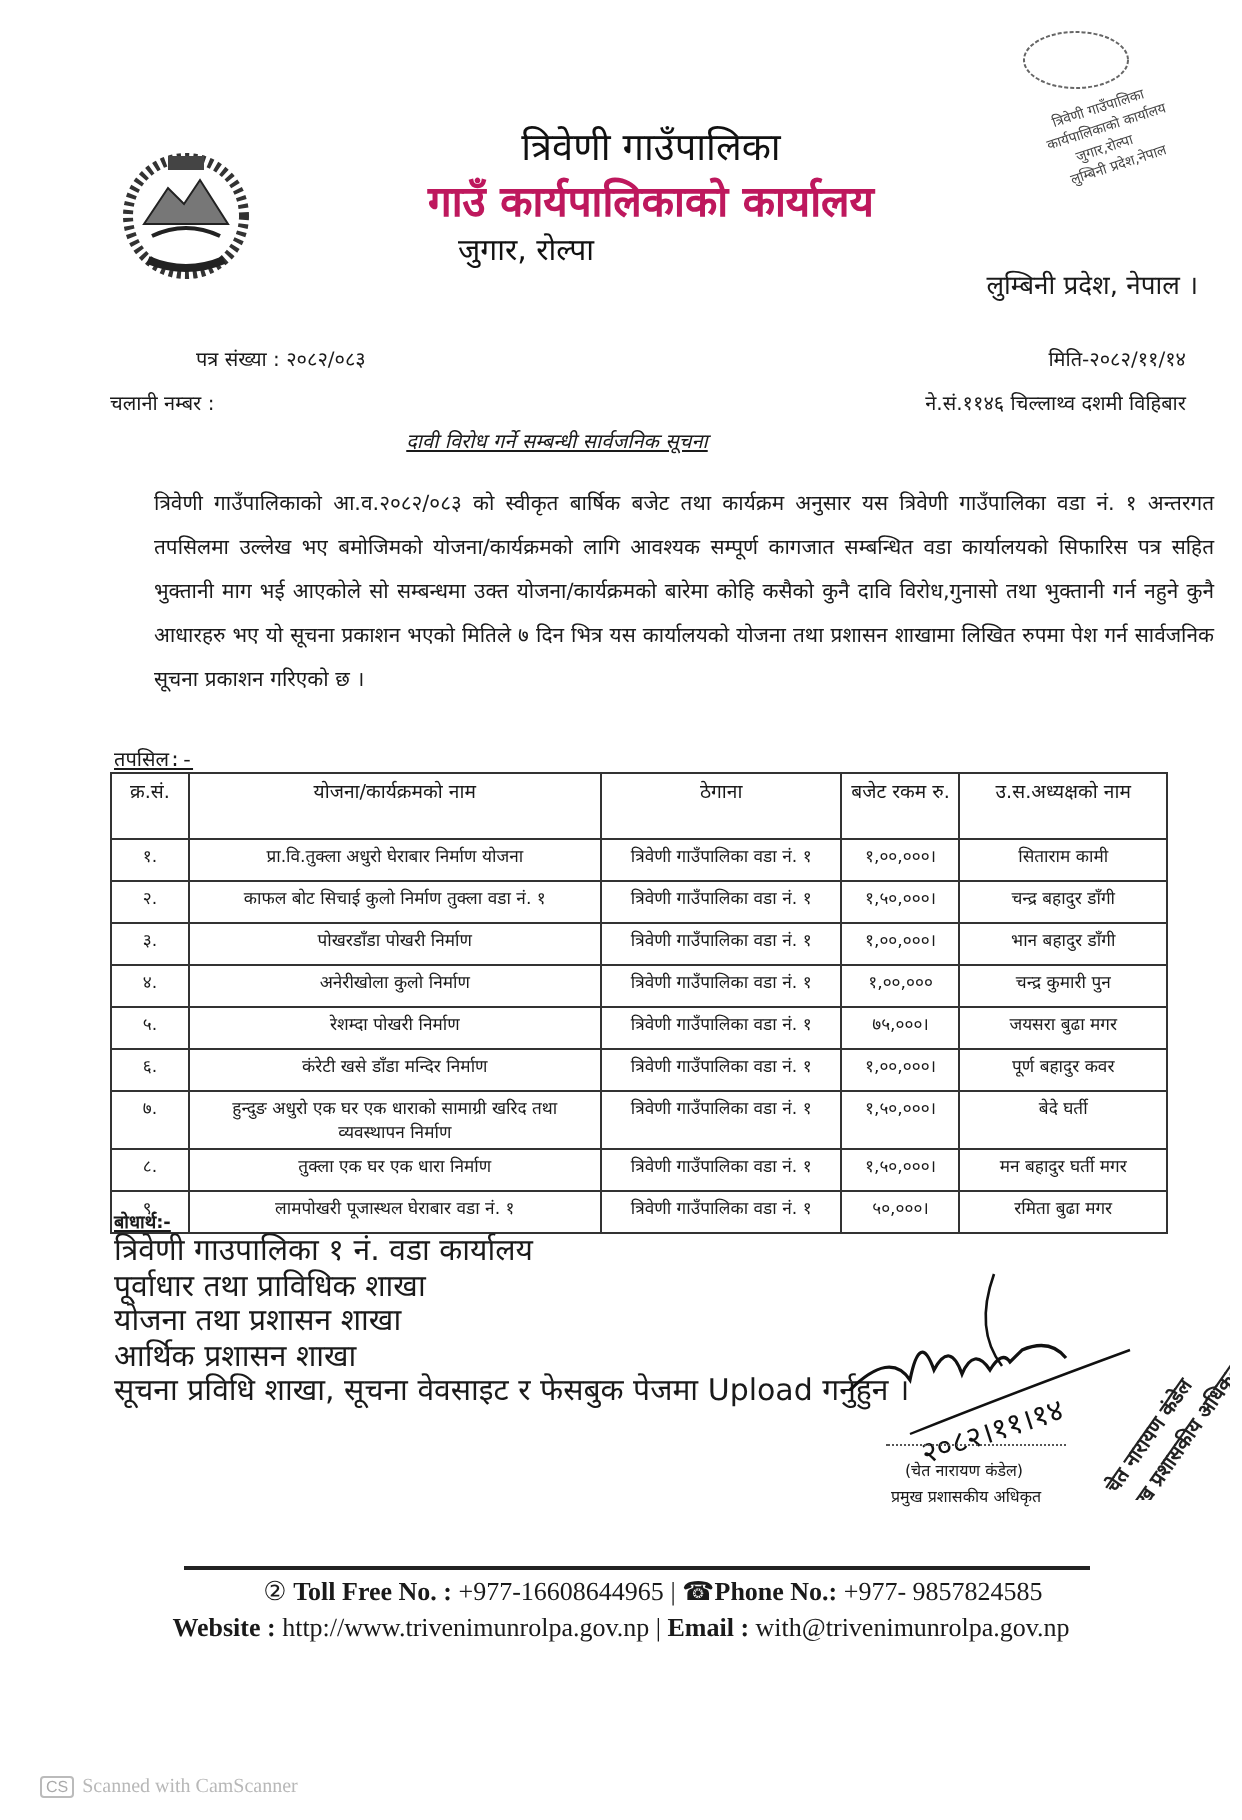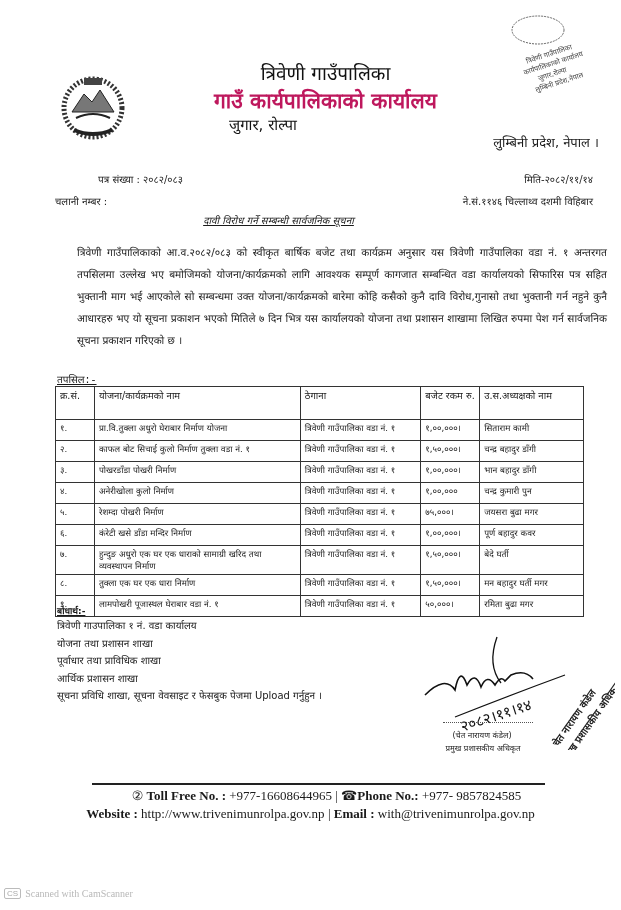--- a/index.html
+++ b/index.html
@@ -22,42 +22,42 @@
   .dispatch-no { left:55px; top:194px; }
   .date { right:28px; top:172px; }
   .nepal-samvat { right:28px; top:194px; }
   .subject { left:0; width:557px; top:213px; text-align:center; font-family:"DejaVu Sans", sans-serif; font-size:10px; font-style:italic; text-decoration:underline; }
 
   .body-text { left:57px; top:241px; width:530px; font-family:"DejaVu Sans", sans-serif; font-size:10.4px; line-height:22px; text-align:justify;margin-left:20px; }
 
   .annex-label { left:57px; top:372px; font-family:Liberation Mono, monospace; font-size:10px; text-decoration:underline; }
 
   table.schedule { position:absolute; left:55px; top:386px; width:529px; border-collapse:collapse; font-family:"DejaVu Sans", sans-serif; font-size:8.6px; }
-  table.schedule th, table.schedule td { border:1px solid #333; padding:2px 4px; text-align:left; vertical-align:top; font-weight:normal; }
+  table.schedule th, table.schedule td { border:1px solid #333; padding:2px 4px; text-align:center; vertical-align:top; font-weight:normal; }
   table.schedule th { height:28px; font-size:9.6px; }
   table.schedule td { height:16px; }
   .c1 { width:30px; } .c2 { width:198px; } .c3 { width:112px; } .c4 { width:50px; } .c5 { width:95px; }
   .budget-head { text-align:justify; }
 
   .cc-label { left:57px; top:604px; font-family:"DejaVu Sans", sans-serif; font-size:9px; font-weight:bold; text-decoration:underline; }
-  .cc-list { left:57px; top:617px; margin:0; padding:0; list-style:none; font-family:"DejaVu Sans", sans-serif; font-size:10px; }
+  .cc-list { left:57px; top:617px; margin:0; padding:0; list-style:none; font-family:"DejaVu Sans", sans-serif; font-size:15px; }
   .cc-list li { height:17.5px; line-height:17.5px; }
 
   .signature { left:415px; top:635px; width:200px; height:115px; }
   .signer-name { left:432px; top:729px; width:100px; text-align:center; font-family:"DejaVu Sans", sans-serif; font-size:8px; }
   .signer-title { left:428px; top:742px; width:110px; text-align:center; font-family:"DejaVu Sans", sans-serif; font-size:8px; }
   .sig-dots { left:443px; top:722px; width:90px; border-top:1px dotted #555; }
 
   .footer-rule { left:92px; top:783px; width:453px; border-top:2px solid #222; }
   .footer-line1 { left:16px; width:621px; top:788px; text-align:center; font-family:"Liberation Serif", serif; font-size:13px; }
   .footer-line2 { left:0; width:621px; top:806px; text-align:center; font-family:"Liberation Serif", serif; font-size:13px; }
   .b { font-weight:bold; }
 
   .watermark { left:4px; top:888px; font-family:"Liberation Serif", serif; font-size:10px; color:#b8b8b8; display:flex; align-items:center; gap:4px; }
-  .cs-box { border:1px solid #bbb; border-radius:2px; font-family:"Liberation Sans", sans-serif; font-size:8px; padding:0 2px; color:#aaa; }
+  .cs-box { border:1px solid #bbb; border-radius:2px; font-family:"Liberation Sans", sans-serif; font-size:8px; padding:0 2px; color:#aaa;margin-left:16px; }
 </style>
 </head>
 <body>
 
 <svg class="abs logo" viewBox="0 0 70 70">
   <circle cx="35" cy="36" r="29" fill="none" stroke="#333" stroke-width="5" stroke-dasharray="2 2"></circle>
   <path d="M14 40 L26 22 L34 30 L42 18 L56 40 Z" fill="#777" stroke="#222" stroke-width="1"></path>
   <path d="M18 46 Q35 38 52 46" fill="none" stroke="#222" stroke-width="2"></path>
   <path d="M16 58 Q35 66 54 58" fill="none" stroke="#222" stroke-width="4"></path>
   <rect x="26" y="6" width="18" height="7" fill="#444"></rect>
@@ -163,22 +163,22 @@
       <td>त्रिवेणी गाउँपालिका वडा नं. १</td>
       <td>५०,०००।</td>
       <td>रमिता बुढा मगर</td>
     </tr>
   </tbody>
 </table>
 
 <div class="abs cc-label">बोधार्थ:-</div>
 <ul class="abs cc-list">
   <li>त्रिवेणी गाउपालिका १ नं. वडा कार्यालय</li>
+  <li>पूर्वाधार तथा प्राविधिक शाखा</li>
   <li>योजना तथा प्रशासन शाखा</li>
-  <li>पूर्वाधार तथा प्राविधिक शाखा</li>
   <li>आर्थिक प्रशासन शाखा</li>
   <li>सूचना प्रविधि शाखा, सूचना वेवसाइट र फेसबुक पेजमा Upload गर्नुहुन ।</li>
 </ul>
 
 <svg class="abs signature" viewBox="0 0 200 115">
   <path d="M10 60 Q30 40 40 55 Q45 30 52 50 Q60 35 66 52 Q72 38 80 50 Q86 40 90 46 L96 40 Q110 34 118 44" fill="none" stroke="#111" stroke-width="1.6"></path>
   <path d="M82 2 Q72 30 86 48" fill="none" stroke="#111" stroke-width="1.3"></path>
   <path d="M40 82 Q90 62 150 40" fill="none" stroke="#111" stroke-width="1.2"></path>
   <text x="44" y="86" font-family="DejaVu Sans, sans-serif" font-size="15" fill="#111" transform="rotate(-18 80 80)">२०८२।११।१४</text>
   <g transform="rotate(-55 170 70)">

